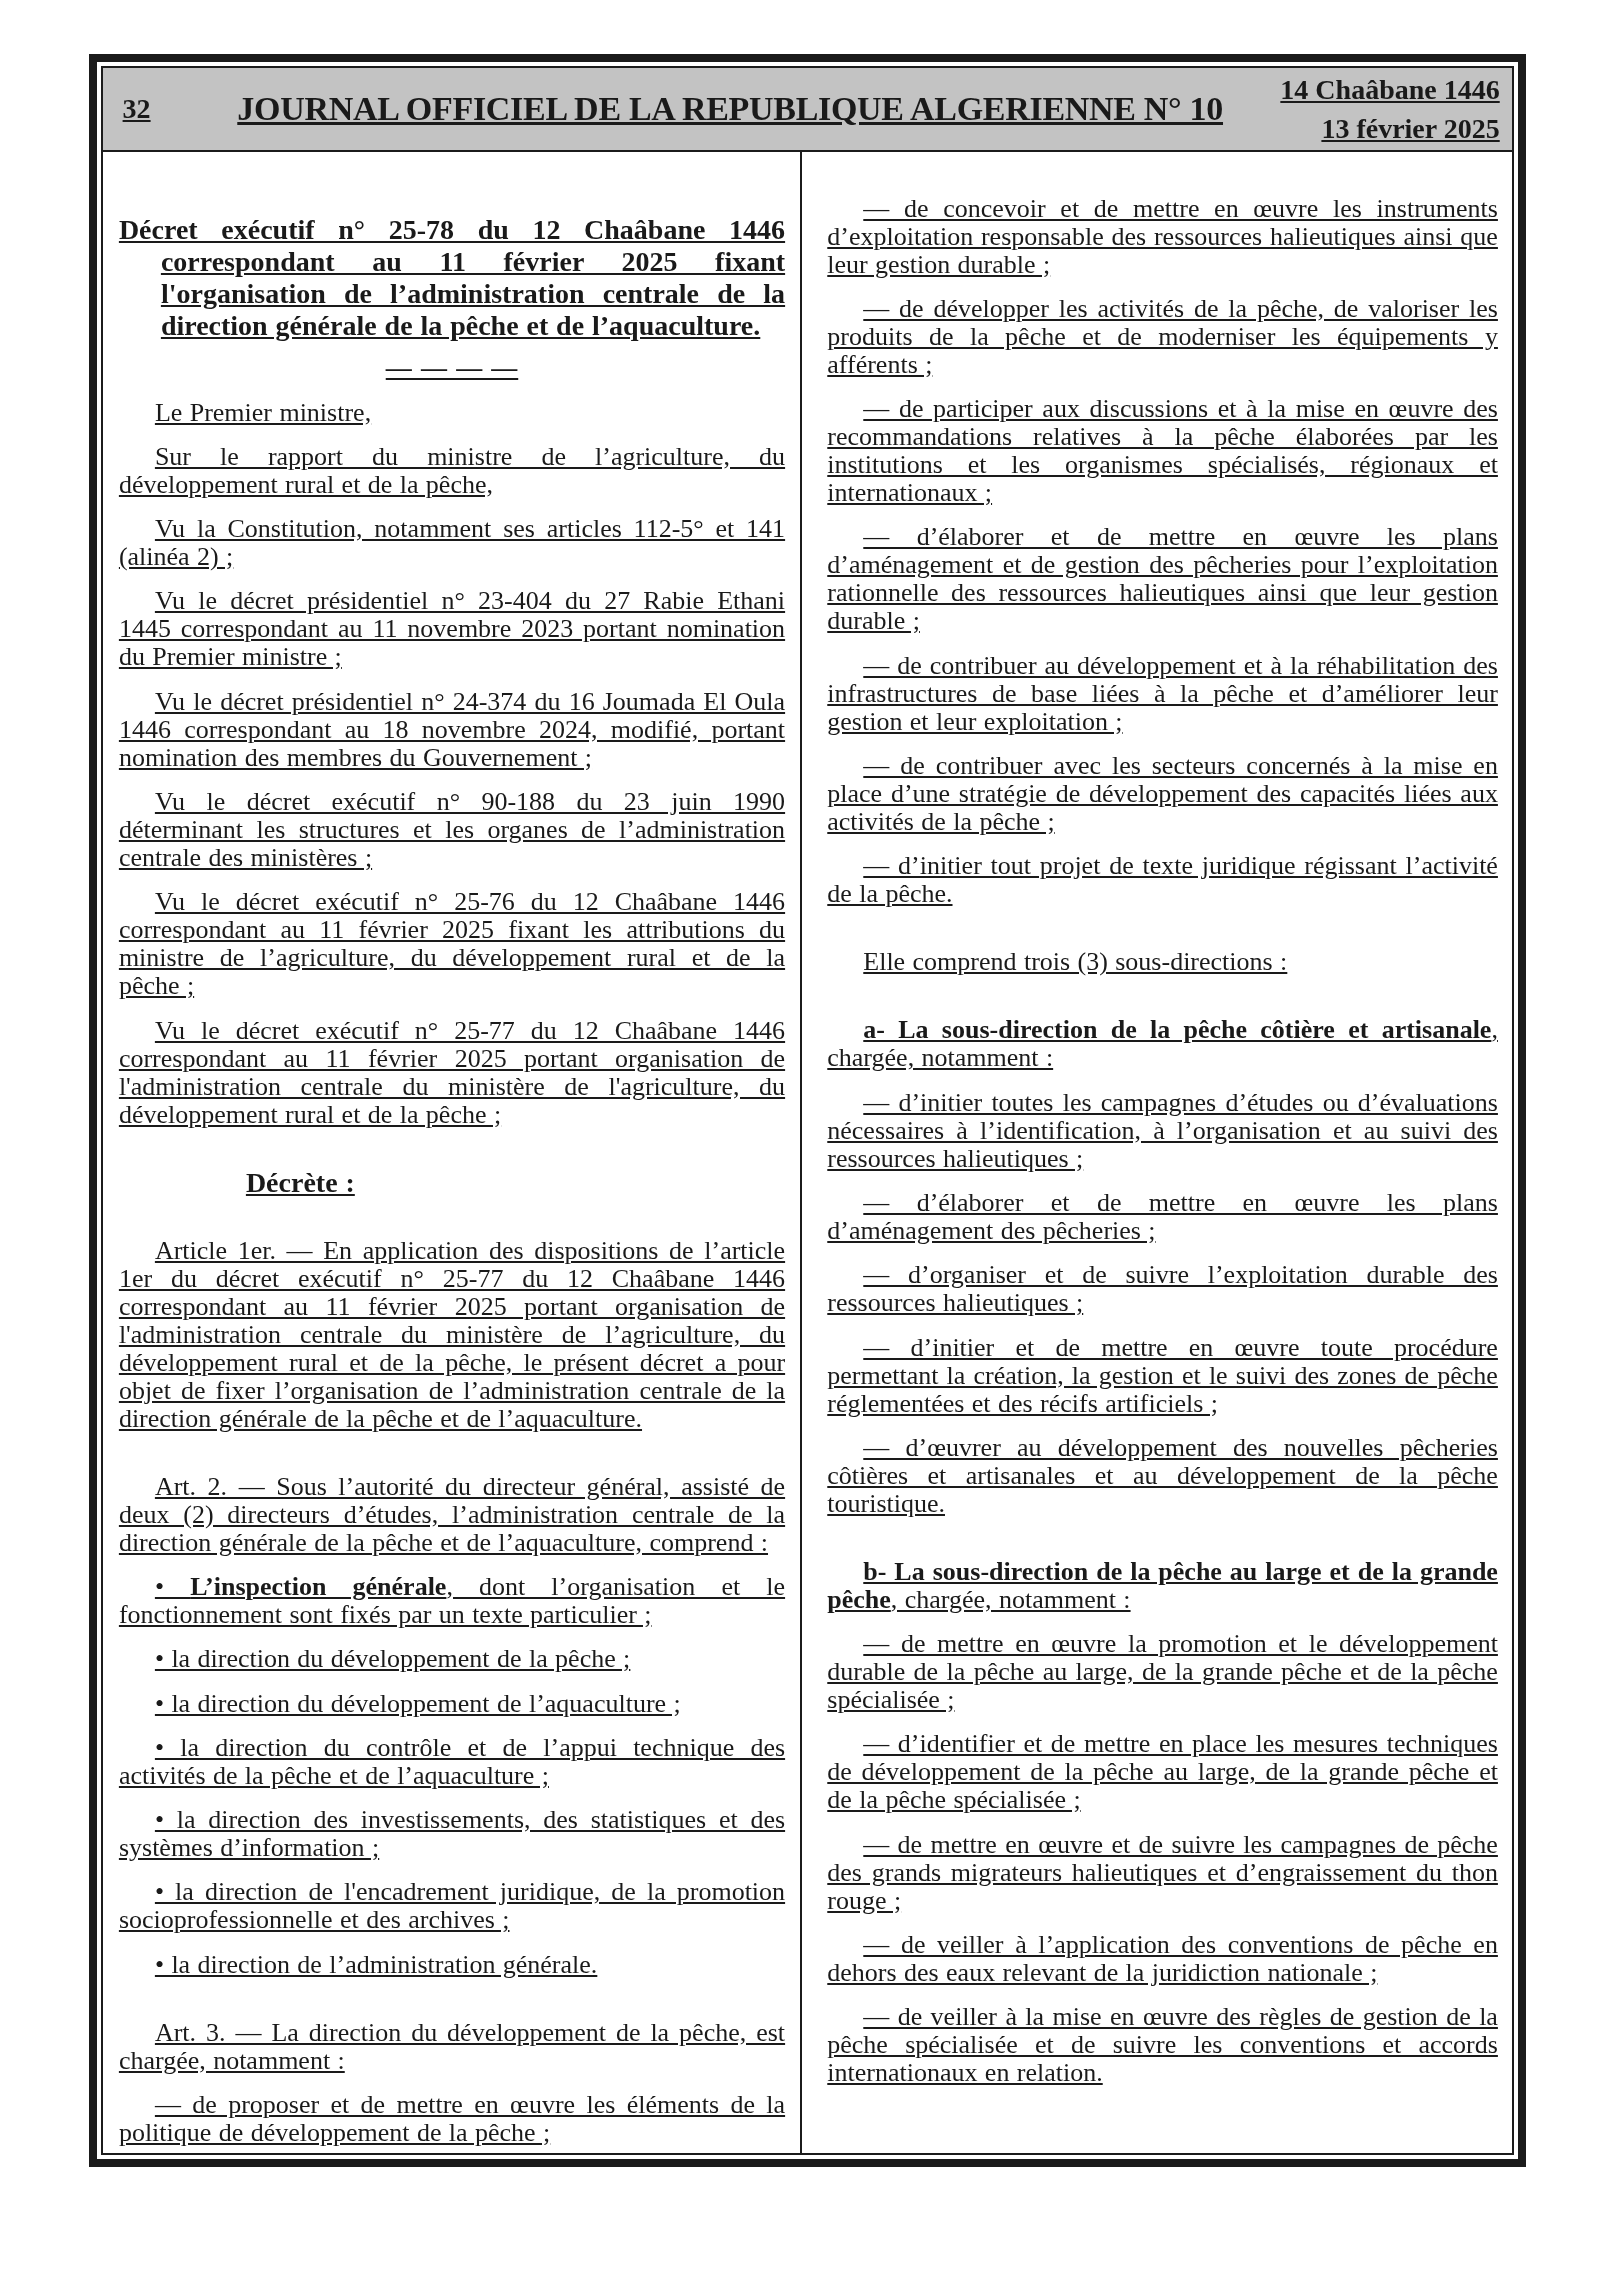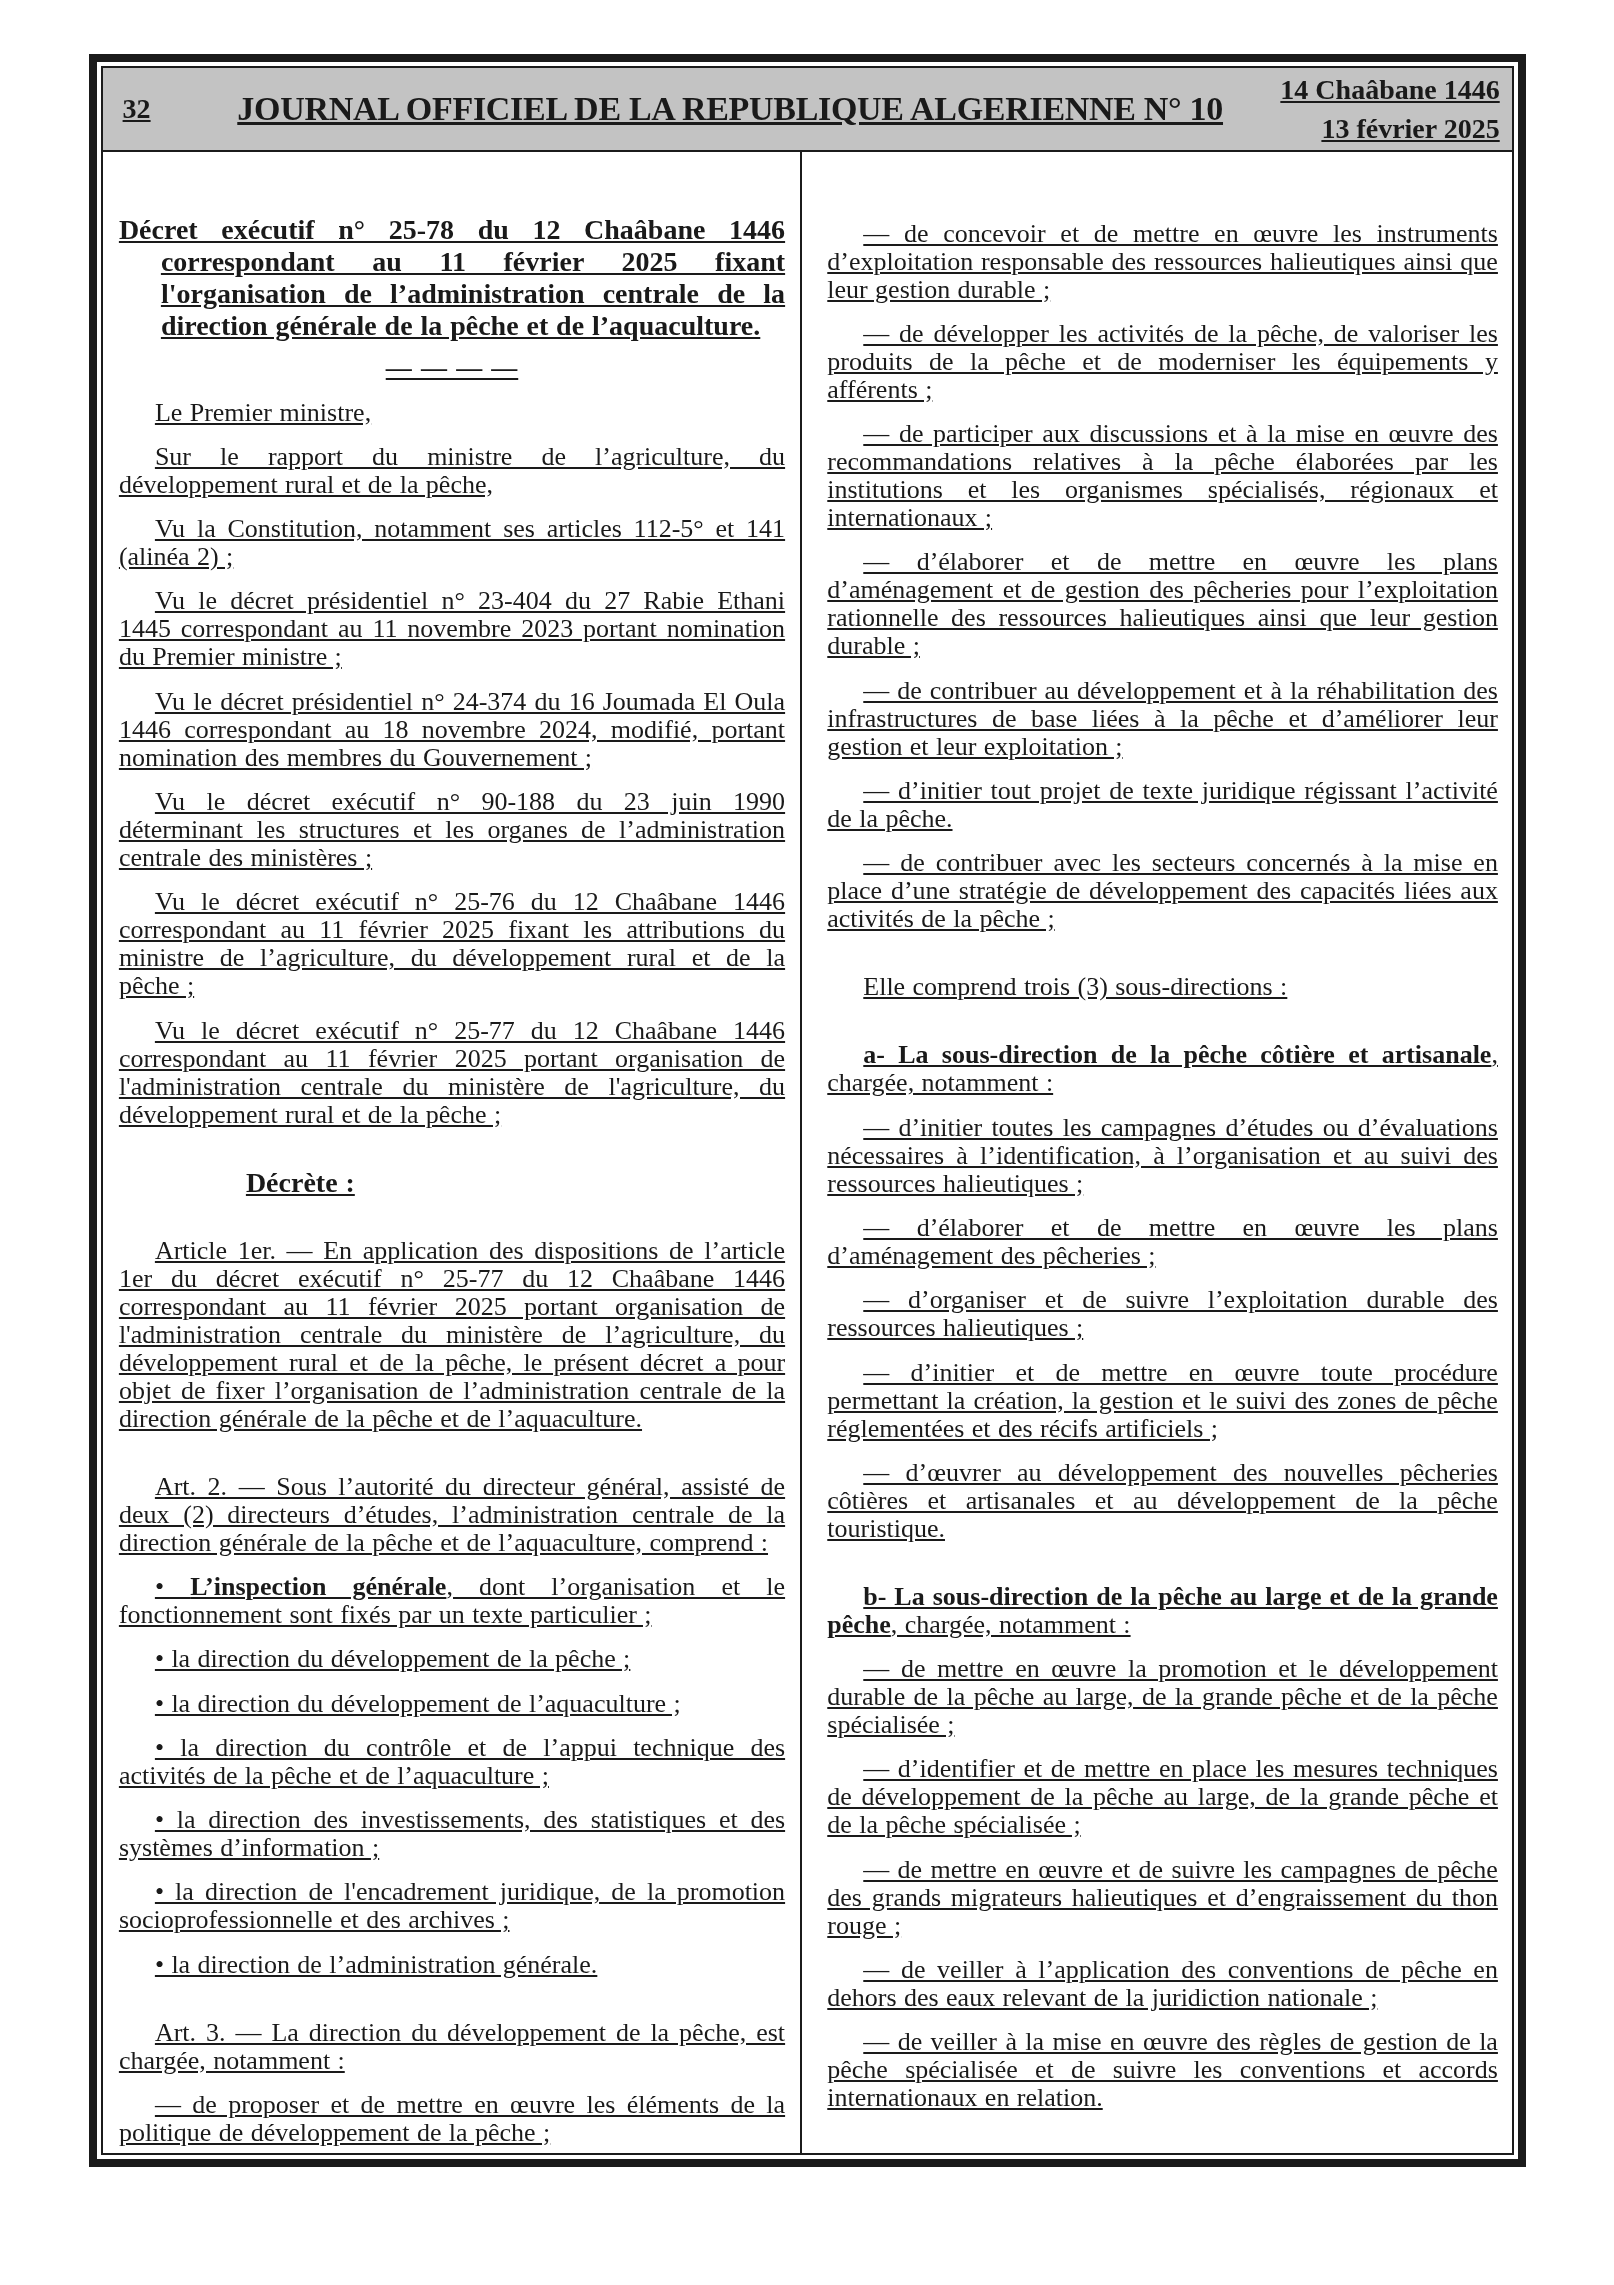--- a/index.html
+++ b/index.html
@@ -43,21 +43,21 @@
   .col-left{width:697px;padding:0 14.5px 0 16.3px;}
   .divider{width:2.7px;background:var(--border);}
   .col-right{flex:1;padding:0 14.5px 0 25px;}
   .blk{
     margin:16.3px 0 0 0;
     font-size:26px;line-height:28px;
     text-align:justify;text-indent:36px;
     word-spacing:0.9px;
   }
   .blk b{font-weight:bold;}
-  .col .blk:first-child{margin-top:68px;}
+  .col .blk:first-child{margin-top:43px;}
   .heading{
     font-weight:bold;font-size:28px;line-height:32px;
     padding-left:42px;text-indent:-42px;
     margin-top:42px;
   }
   .col .heading:first-child{margin-top:62px;}
   .separator{
     text-align:center;text-indent:0;
     margin:12.7px 0 5.4px 0;font-weight:bold;letter-spacing:0.9px;
   }
@@ -108,22 +108,22 @@
             <p class="blk para g-md"><span>Art. 3. — La direction du développement de la pêche, est chargée, notamment :</span></p>
             <p class="blk para"><span>— de proposer et de mettre en œuvre les éléments de la politique de développement de la pêche ;</span></p>
           </div>
         <div class="divider"></div>
         <div class="col col-right" id="col-right">
             <p class="blk para"><span>— de concevoir et de mettre en œuvre les instruments d’exploitation responsable des ressources halieutiques ainsi que leur gestion durable ;</span></p>
             <p class="blk para"><span>— de développer les activités de la pêche, de valoriser les produits de la pêche et de moderniser les équipements y afférents ;</span></p>
             <p class="blk para"><span>— de participer aux discussions et à la mise en œuvre des recommandations relatives à la pêche élaborées par les institutions et les organismes spécialisés, régionaux et internationaux ;</span></p>
             <p class="blk para"><span>— d’élaborer et de mettre en œuvre les plans d’aménagement et de gestion des pêcheries pour l’exploitation rationnelle des ressources halieutiques ainsi que leur gestion durable ;</span></p>
             <p class="blk para"><span>— de contribuer au développement et à la réhabilitation des infrastructures de base liées à la pêche et d’améliorer leur gestion et leur exploitation ;</span></p>
+            <p class="blk para"><span>— de contribuer avec les secteurs concernés à la mise en place d’une stratégie de développement des capacités liées aux activités de la pêche ;</span></p>
             <p class="blk para"><span>— d’initier tout projet de texte juridique régissant l’activité de la pêche.</span></p>
-            <p class="blk para"><span>— de contribuer avec les secteurs concernés à la mise en place d’une stratégie de développement des capacités liées aux activités de la pêche ;</span></p>
             <p class="blk para g-md"><span>Elle comprend trois (3) sous-directions :</span></p>
             <p class="blk para g-md"><b>a- La sous-direction de la pêche côtière et artisanale</b><span>, chargée, notamment :</span></p>
             <p class="blk para"><span>— d’initier toutes les campagnes d’études ou d’évaluations nécessaires à l’identification, à l’organisation et au suivi des ressources halieutiques ;</span></p>
             <p class="blk para"><span>— d’élaborer et de mettre en œuvre les plans d’aménagement des pêcheries ;</span></p>
             <p class="blk para"><span>— d’organiser et de suivre l’exploitation durable des ressources halieutiques ;</span></p>
             <p class="blk para"><span>— d’initier et de mettre en œuvre toute procédure permettant la création, la gestion et le suivi des zones de pêche réglementées et des récifs artificiels ;</span></p>
             <p class="blk para"><span>— d’œuvrer au développement des nouvelles pêcheries côtières et artisanales et au développement de la pêche touristique.</span></p>
             <p class="blk para g-md"><b>b- La sous-direction de la pêche au large et de la grande pêche</b><span>, chargée, notamment :</span></p>
             <p class="blk para"><span>— de mettre en œuvre la promotion et le développement durable de la pêche au large, de la grande pêche et de la pêche spécialisée ;</span></p>
             <p class="blk para"><span>— d’identifier et de mettre en place les mesures techniques de développement de la pêche au large, de la grande pêche et de la pêche spécialisée ;</span></p>

